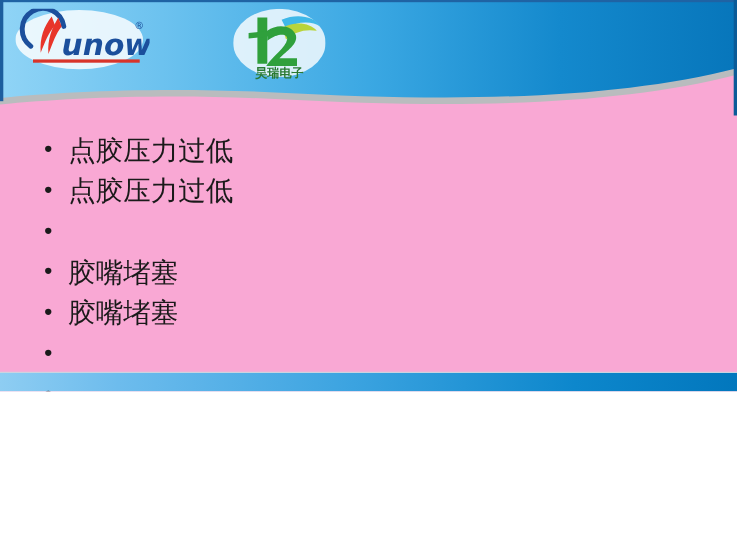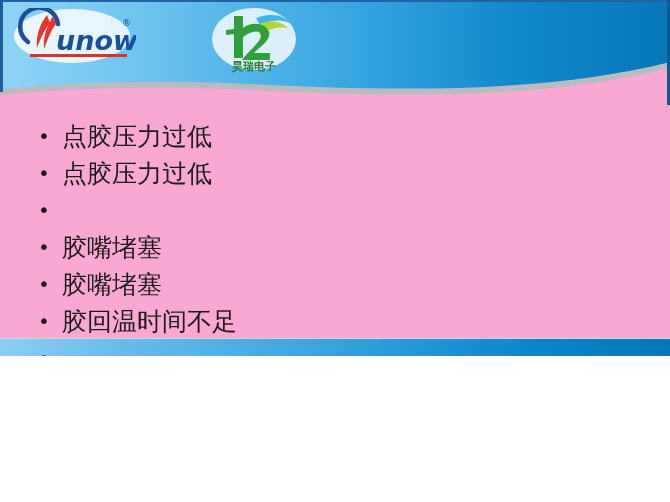--- a/index.html
+++ b/index.html
@@ -220,21 +220,20 @@
     <li class="bullet-item">
       <span class="bullet-dot">•</span>
       <span>胶嘴堵塞</span>
     </li>
     <li class="bullet-item">
       <span class="bullet-dot">•</span>
       <span>胶嘴堵塞</span>
     </li>
     <li class="bullet-item">
       <span class="bullet-dot">•</span>
-      <span>胶回温时间不足</span>
     </li>
     <li class="bullet-item">
       <span class="bullet-dot">•</span>
     </li>
   </ul>
 
   <div class="bottom-bar"></div>
 
 </div>
 

